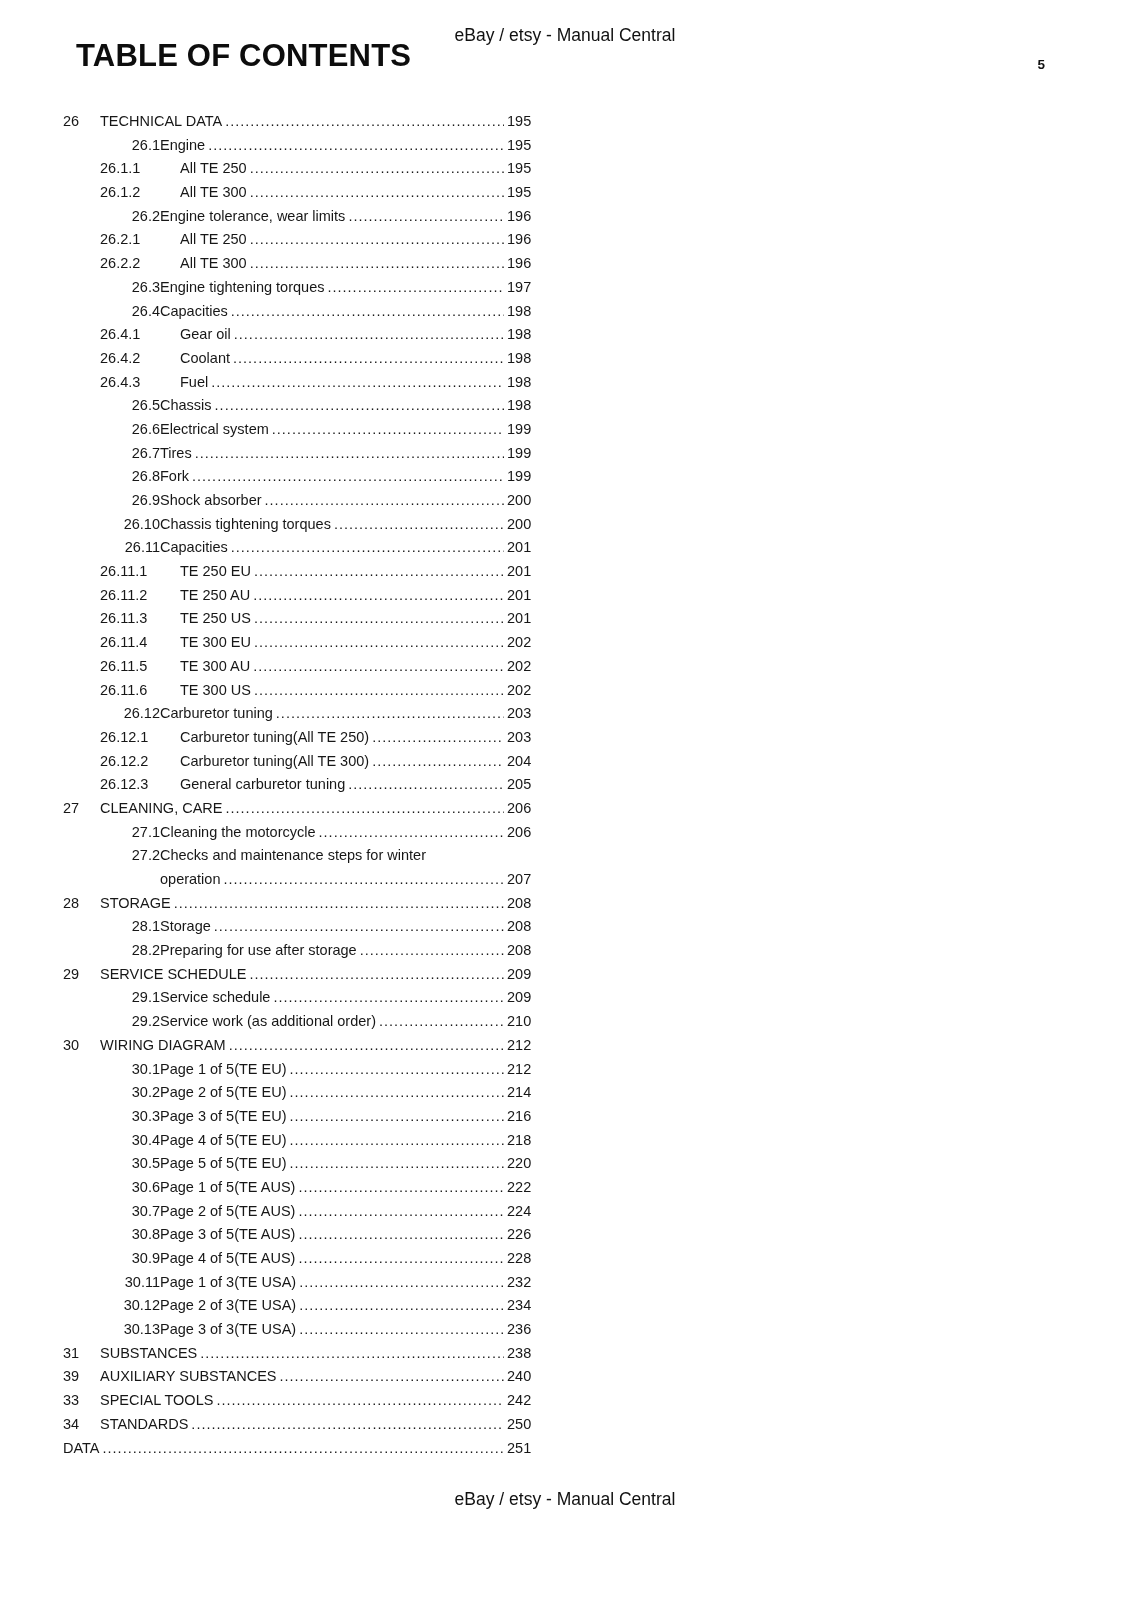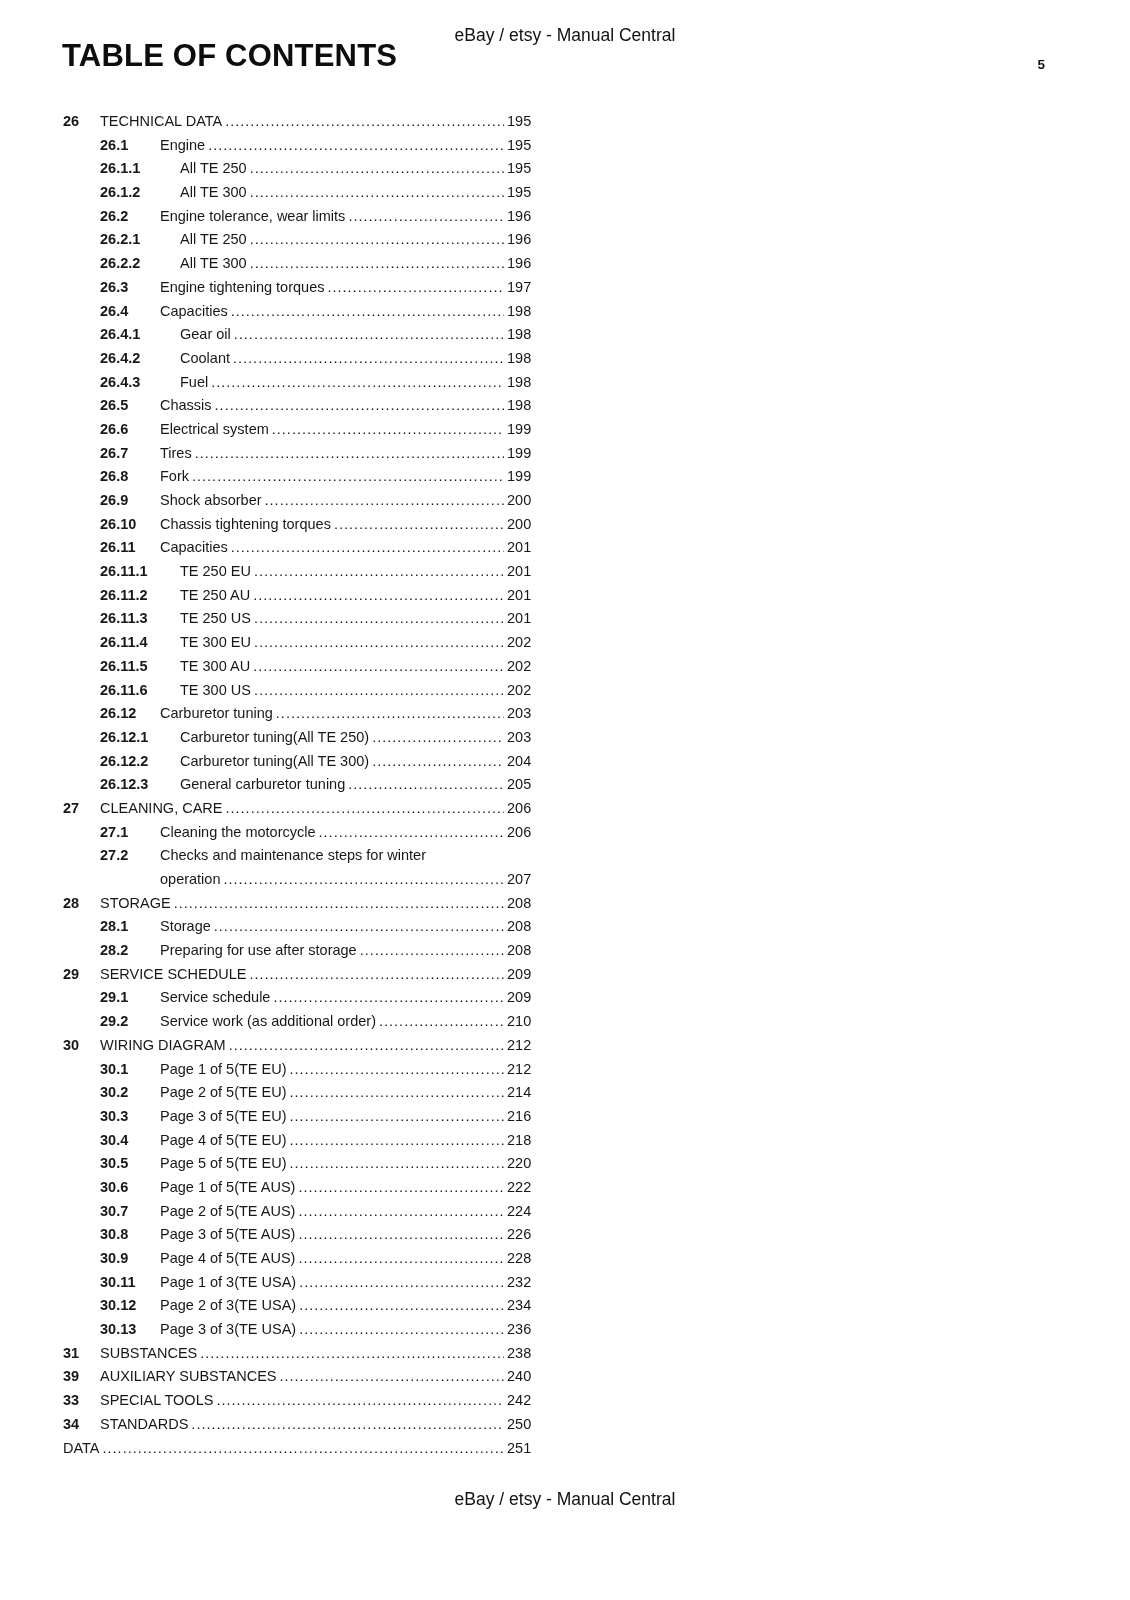--- a/index.html
+++ b/index.html
@@ -19,21 +19,21 @@
     position: absolute;
     top: 25px;
     left: 0;
     width: 100%;
     text-align: center;
     font-size: 17.5px;
     color: #111;
   }
   .doc-title {
     position: absolute;
-    left: 62px;
+    left: 76px;
     top: 38px;
     font-size: 31px;
     font-weight: 700;
     letter-spacing: 0.2px;
     color: #0d0d0d;
   }
   .page-number {
     position: absolute;
     top: 57px;
     right: 85px;
@@ -51,21 +51,20 @@
     color: #171717;
   }
   .toc-row {
     display: flex;
     align-items: baseline;
     height: 23.7px;
   }
   .toc-row .num {
     flex: none;
     white-space: nowrap;
-    font-weight: bold;
   }
   .toc-row .ttl {
     flex: none;
     white-space: nowrap;
   }
   .toc-row .leader {
     flex: 1 1 auto;
     min-width: 0;
     overflow: hidden;
     white-space: nowrap;
@@ -74,21 +73,21 @@
   .toc-row .leader::after {
     content: "................................................................................................................................................";
     letter-spacing: 1px;
   }
   .toc-row .pg {
     flex: none;
     min-width: 30px;
     white-space: nowrap;
   }
   .lvl1 .num { width: 37px; }
-  .lvl2 .num { margin-left: 37px; width: 60px; }
+  .lvl2 .num { margin-left: 37px; width: 60px; text-align: right; }
   .lvl3 .num { margin-left: 37px; width: 80px; }
   .page-footer {
     position: absolute;
     top: 1489px;
     left: 0;
     width: 100%;
     text-align: center;
     font-size: 17.5px;
     color: #111;
   }

